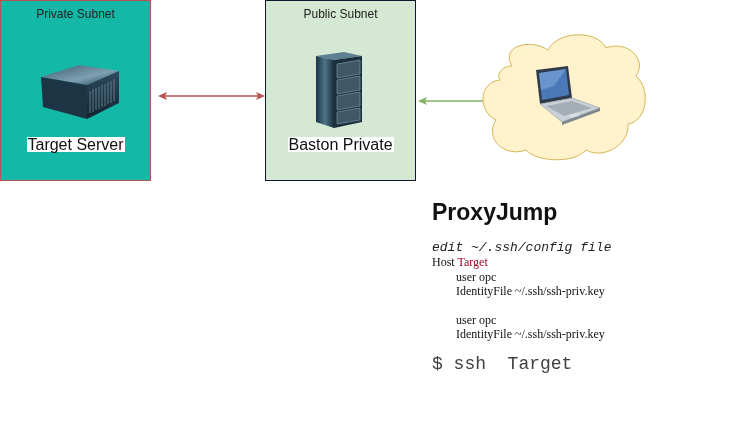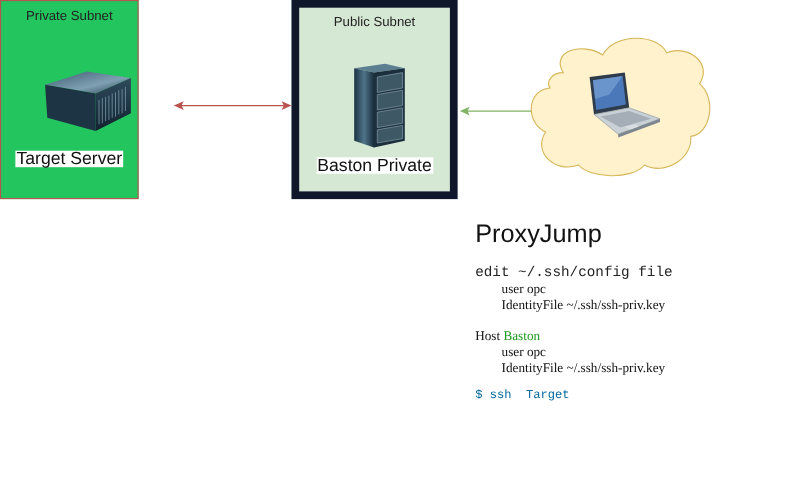--- a/index.html
+++ b/index.html
@@ -1,30 +1,30 @@
 <!DOCTYPE html>
 <html><head>
   <meta charset="utf-8">
   <style>
     html, body { margin: 0; padding: 0; background: #ffffff; }
     body { width: 731px; height: 444px; position: relative; overflow: hidden; font-family: "Liberation Sans", sans-serif; }
     .subnet { position: absolute; box-sizing: border-box; }
     .subnet .title { position: absolute; left: 0; right: 0; top: 6px; text-align: center; font-size: 12px; color: #222; }
     .subnet .label { position: absolute; left: 50%; transform: translateX(-50%); top: 136px; background: #fff; font-size: 16px; color: #111; padding: 0 1px; white-space: nowrap; line-height: 15px; }
-    #private { left: 0; top: 0; width: 126px; height: 181px; background: #22c55e; border: 1px solid #b85450; }
-    #public { left: 265px; top: 0; width: 151px; height: 181px; background: #d5e8d4; border: 7px solid #0f172a; }
+    #private { left: 0; top: 0; width: 151px; height: 181px; background: #14b8a6; border: 1px solid #b85450; }
+    #public { left: 265px; top: 0; width: 151px; height: 181px; background: #d5e8d4; border: 1px solid #0f172a; }
     svg.overlay { position: absolute; left: 0; top: 0; }
     .text-block { position: absolute; left: 432px; top: 198px; }
-    .heading { font-family: "Liberation Sans", sans-serif; font-weight: normal; font-size: 23px; color: #111; margin: 0; line-height: 28px; }
-    .mono { font-family: "Liberation Mono", monospace; font-size: 13px; color: #222; }
+    .heading { font-family: "Liberation Sans", sans-serif; font-weight: bold; font-size: 23px; color: #111; margin: 0; line-height: 28px; }
+    .mono { font-family: "Liberation Mono", monospace; font-size: 13px; color: #222; font-style: italic; }
     .serif { font-family: "Liberation Serif", serif; font-size: 12px; color: #111; line-height: 14.5px; }
     .indent { padding-left: 24px; }
     .red { color: #a20025; }
     .green { color: #1b9a1b; }
-    .cmd { font-family: "Liberation Mono", monospace; font-size: 11px; color: #0369a1; white-space: pre; }
+    .cmd { font-family: "Liberation Mono", monospace; font-size: 18px; color: #404040; white-space: pre; }
   </style>
 </head>
 <body>
 
 <div class="subnet" id="private">
   <div class="title">Private Subnet</div>
   <svg width="82" height="58" viewBox="0 0 82 58" style="position:absolute;left:38px;top:62px;">
     <defs>
       <linearGradient id="srvTop" x1="0" y1="0" x2="1" y2="1">
         <stop offset="0" stop-color="#3d5a6e"></stop>
@@ -97,24 +97,24 @@
     <polygon points="14,40 40,35 60,42 32,50" fill="#a5aeb6"></polygon>
     <polygon points="36,49 46,47 50,50 40,52" fill="#d8dde1"></polygon>
     <polygon points="30,56 68,42 68,45 30,59" fill="#7d878f"></polygon>
   </g>
 </svg>
 
 <div class="text-block">
   <h1 class="heading">ProxyJump</h1>
   <div style="height:14px;"></div>
   <div class="mono">edit ~/.ssh/config file</div>
+  <div class="serif">
+    <span>Host</span>
+    <span class="red">Target</span>
+  </div>
   <div class="serif indent">user opc</div>
   <div class="serif indent">IdentityFile ~/.ssh/ssh-priv.key</div>
   <div style="height:14px;"></div>
-  <div class="serif">
-    <span>Host</span>
-    <span class="green">Baston</span>
-  </div>
   <div class="serif indent">user opc</div>
   <div class="serif indent">IdentityFile ~/.ssh/ssh-priv.key</div>
   <div style="height:12px;"></div>
   <div class="cmd">$ ssh  Target</div>
 </div>
 
 </body></html>

